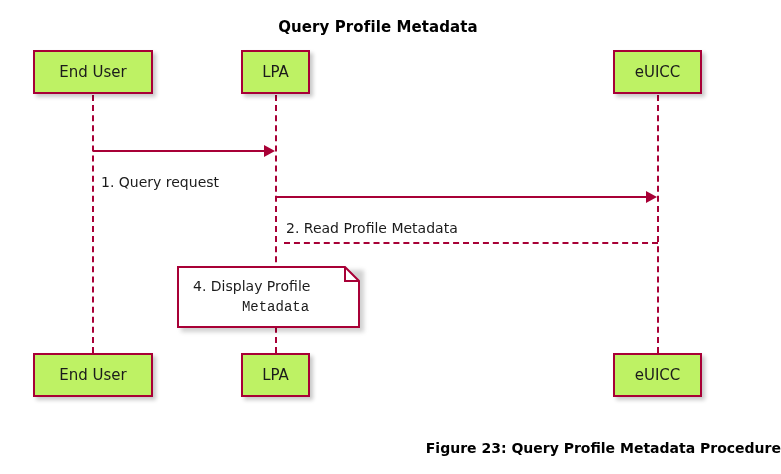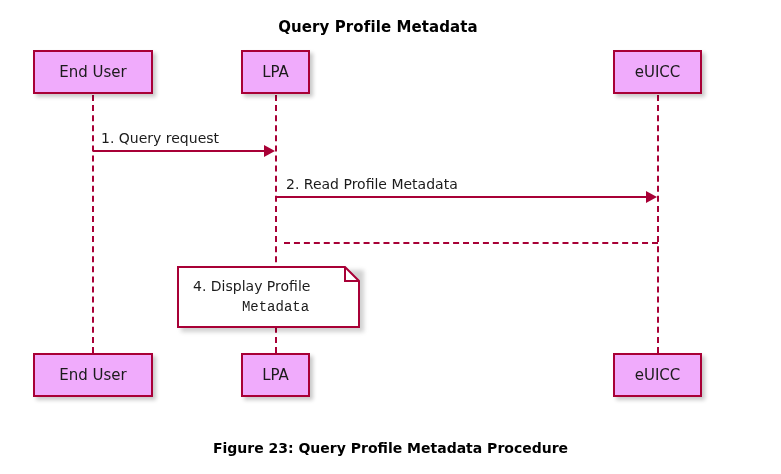--- a/index.html
+++ b/index.html
@@ -30,31 +30,31 @@
     color: #000000;
     letter-spacing: 0.1px;
   }
 
   
   .figure-caption {
     position: absolute;
     left: 0;
     top: 440px;
     width: 781px;
-    text-align: center;
+    text-align: right;
     font-size: 14px;
     font-weight: bold;
     color: #000000;
   }
 
   
   .participant {
     position: absolute;
     box-sizing: border-box;
-    background: #f0abfc;
+    background: #bef264;
     border: 2px solid #A80036;
     box-shadow: 3px 3px 4px rgba(0,0,0,0.22);
     display: flex;
     align-items: center;
     justify-content: center;
     color: #1b1b1b;
     font-size: 15px;
     z-index: 5;
   }
 
@@ -91,20 +91,21 @@
   }
   .arrowhead.left-open {
     z-index: 4;
   }
   .msg-label {
     position: absolute;
     font-size: 14px;
     color: #1b1b1b;
     white-space: nowrap;
     z-index: 4;
+    margin-top: 44px;
   }
 
   
   .note-wrap {
     position: absolute;
     z-index: 6;
   }
   .note-shadow {
     position: absolute;
     left: 4px;

